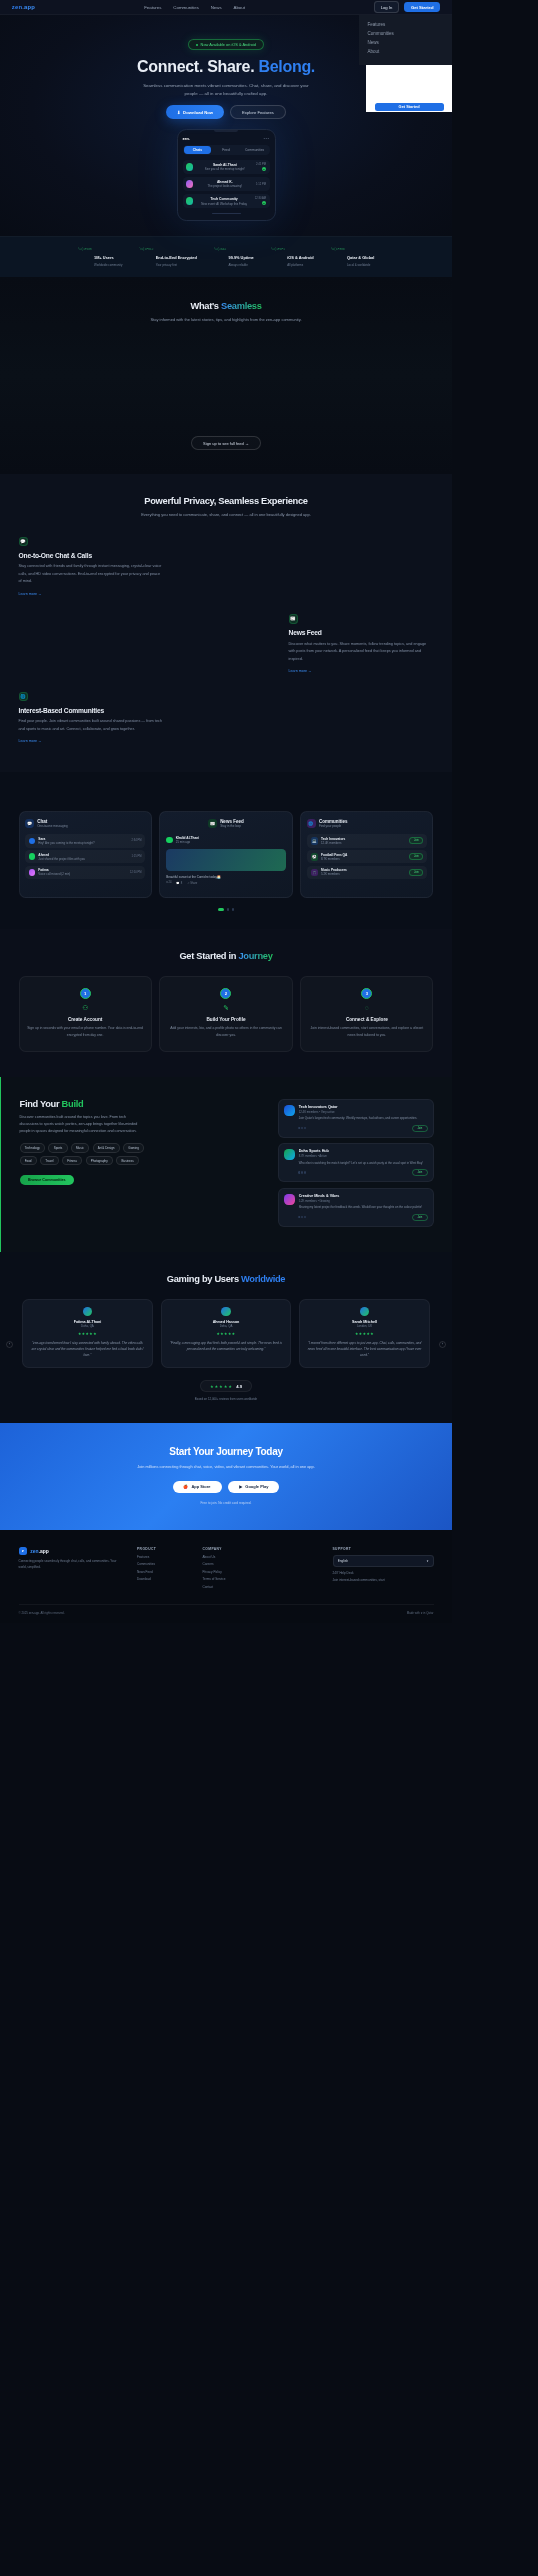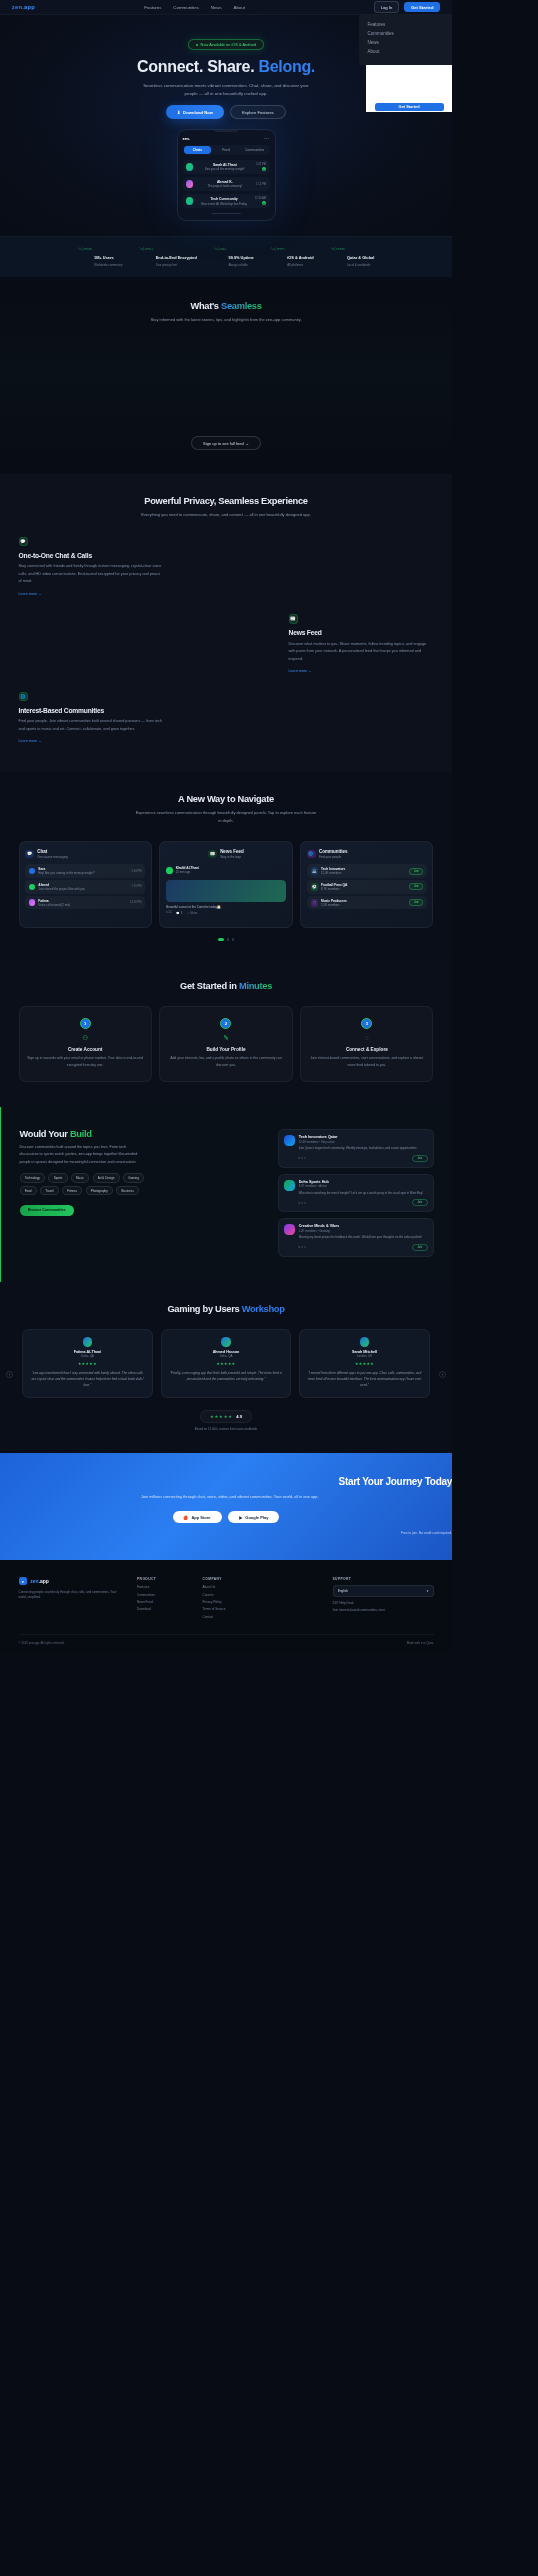--- a/index.html
+++ b/index.html
@@ -149,21 +149,21 @@
   .tst-st{color:#22c55e;font-size:3.7px;letter-spacing:0.5px;margin:3.4px 0 4.2px}
   .tst-q{font-size:3.2px;color:#8a97ab;line-height:1.95;font-style:italic}
   .arr{position:absolute;top:52%;width:7.6px;height:7.6px;border-radius:50%;border:0.8px solid rgba(255,255,255,.12);color:#8796aa;font-size:3.8px;display:flex;align-items:center;justify-content:center}
   .arr.l{left:5.9px}.arr.r{right:5.9px}
   .rate{display:flex;align-items:center;gap:3.4px;justify-content:center;margin-top:11.8px;background:rgba(255,255,255,.03);border:0.8px solid rgba(255,255,255,.06);border-radius:11.8px;padding:2.9px 9.3px;width:fit-content;margin-left:auto;margin-right:auto}
   .rate .s{color:#22c55e;font-size:4.2px;letter-spacing:0.8px}
   .rate .v{font-size:4.2px;font-weight:700;color:#eef3fa}
   .rate-sub{font-size:2.9px;color:#6f7d92;margin-top:4.2px}
 
   
-  .cta{background:linear-gradient(135deg,#1d62d8,#2b7ff2 45%,#1b55c4);padding:23.6px 0 25px;text-align:right;position:relative;overflow:hidden}
+  .cta{background:linear-gradient(135deg,#1d62d8,#2b7ff2 45%,#1b55c4);padding:23.6px 0 25px;text-align:center;position:relative;overflow:hidden}
   .cta-t{font-size:10px;font-weight:700;color:#fff;letter-spacing:-0.3px}
   .cta-s{font-size:3.9px;color:#cfe0fa;line-height:1.9;margin:5.9px auto 0;width:185px}
   .cta-btns{display:flex;gap:6.7px;justify-content:center;margin-top:10px}
   .store{background:#fff;border-radius:13.5px;padding:3.8px 11px;font-size:4px;font-weight:700;color:#10213d;display:flex;align-items:center;gap:2.9px}
   .cta-note{font-size:3.2px;color:#bdd3f5;margin-top:7.6px}
 
   
   .ftr{background:#070b12;padding:17px 18.5px 0}
   .ftop{display:flex;gap:13.5px}
   .fbrand{width:105px}
@@ -330,24 +330,20 @@
       <div class="fleft">
         <div class="ficon">🌐</div>
         <div class="ftitle">Interest-Based Communities</div>
         <div class="fdesc">Find your people. Join vibrant communities built around shared passions — from tech and sports to music and art. Connect, collaborate, and grow together.</div>
         <div class="flink">Learn more  →</div>
       </div>
     </div>
   </div>
 
   <div class="nav-sec">
-    <div style="text-align:center">
-      <div class="sec-t">A New Way to Navigate</div>
-      <div class="sec-s">Experience seamless communication through beautifully designed panels. Tap to explore each feature in depth.</div>
-    </div>
     <div class="ncards">
 
       <div class="ncard">
         <div class="nc-hd">
           <div class="nc-ic b">💬</div>
           <div>
               <div class="nc-t">Chat</div>
               <div class="nc-s">One-to-one messaging</div>
             </div>
         </div>
@@ -438,21 +434,21 @@
     </div>
     <div class="dots">
       <i class="on"></i>
       <i></i>
       <i></i>
     </div>
   </div>
 
   <div class="steps-sec">
     <div style="text-align:center">
-      <div class="sec-t"><span>Get Started in </span><span class="grn">Minutes</span></div>
+      <div class="sec-t"><span>Get Started in </span><span class="grn">Journey</span></div>
     </div>
     <div class="steps">
       <div class="step">
         <div class="s-num">1</div>
         <div class="s-ic">⚇</div>
         <div class="s-t">Create Account</div>
         <div class="s-d">Sign up in seconds with your email or phone number. Your data is end-to-end encrypted from day one.</div>
       </div>
       <div class="step">
         <div class="s-num">2</div>
@@ -464,21 +460,21 @@
         <div class="s-num">3</div>
         <div class="s-ic">◌</div>
         <div class="s-t">Connect &amp; Explore</div>
         <div class="s-d">Join interest-based communities, start conversations, and explore a vibrant news feed tailored to you.</div>
       </div>
     </div>
   </div>
 
   <div class="find">
     <div class="find-l">
-      <div class="find-t"><span>Would Your </span><span class="grn">Build</span></div>
+      <div class="find-t"><span>Find Your </span><span class="grn">Build</span></div>
       <div class="find-d">Discover communities built around the topics you love. From tech discussions to sports watch parties, zen-app brings together like-minded people in spaces designed for meaningful connection and conversation.</div>
       <div class="tags">
         <span class="tag">Technology</span>
         <span class="tag">Sports</span>
         <span class="tag">Music</span>
         <span class="tag">Art &amp; Design</span>
         <span class="tag">Gaming</span>
         <span class="tag">Food</span>
         <span class="tag">Travel</span>
         <span class="tag">Fitness</span>
@@ -534,21 +530,21 @@
               </div>
               <div class="comm-j">Join</div>
             </div>
         </div>
       </div>
     </div>
   </div>
 
   <div class="tst-sec">
     <div style="text-align:center">
-      <div class="sec-t"><span>Gaming by Users </span><span class="blue">Workshop</span></div>
+      <div class="sec-t"><span>Gaming by Users </span><span class="blue">Worldwide</span></div>
     </div>
     <div class="arr l">‹</div>
     <div class="arr r">›</div>
     <div class="tsts">
       <div class="tst">
         <div class="tst-av"></div>
         <div class="tst-n">Fatima Al-Thani</div>
         <div class="tst-r">Doha, QA</div>
         <div class="tst-st">★★★★★</div>
         <div class="tst-q">"zen-app transformed how I stay connected with family abroad. The video calls are crystal clear and the communities feature helped me find a local book club I love."</div>

